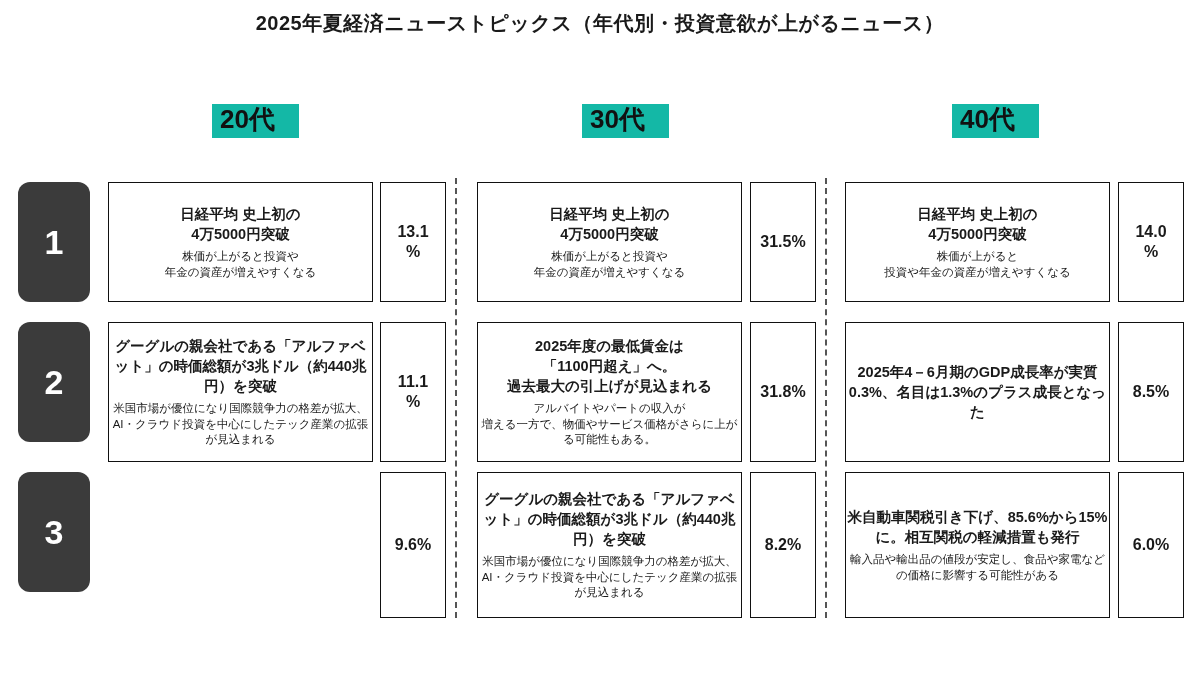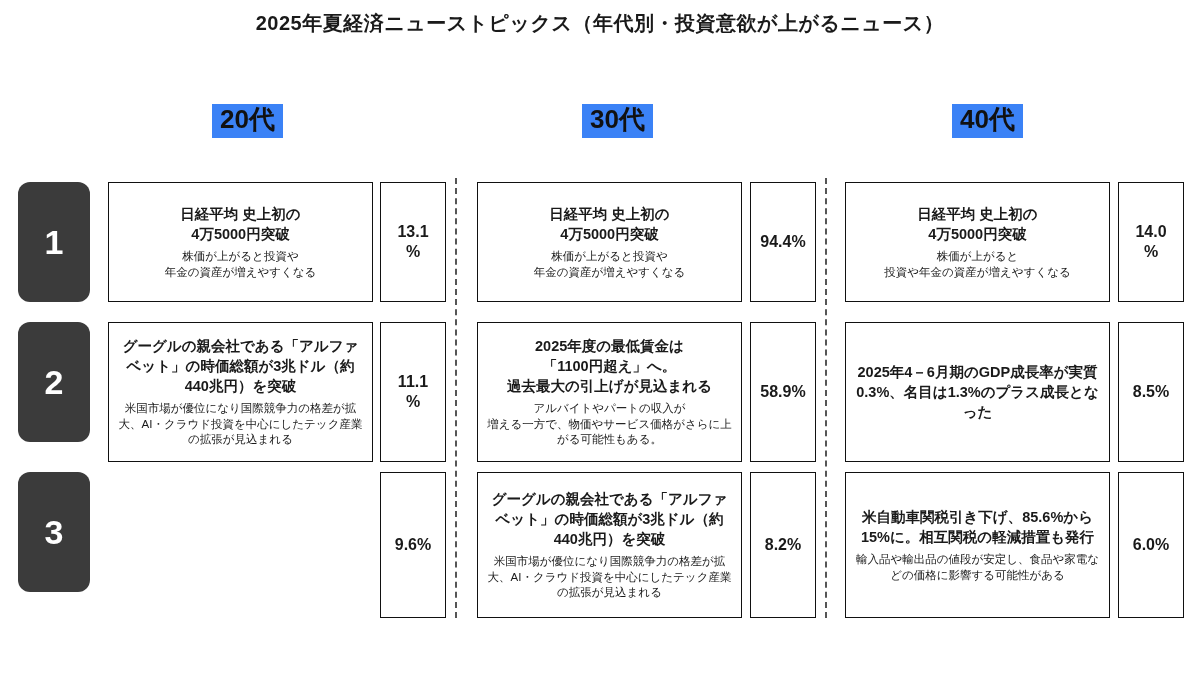--- a/index.html
+++ b/index.html
@@ -30,23 +30,23 @@
     font-weight: bold;
     letter-spacing: 0.5px;
   }
 
   
   .col-head {
     position: absolute;
     top: 104px;
     font-size: 26px;
     font-weight: bold;
-    background: #3b82f6;
+    background: #14b8a6;
     color: #111;
-    padding: 1px 8px 3px 8px;
+    padding: 1px 24px 3px 8px;
     line-height: 1.15;
   }
   .col-head.c0 { left: 212px; }
   .col-head.c1 { left: 582px; }
   .col-head.c2 { left: 952px; }
 
   
   .rank {
     position: absolute;
     left: 18px;
@@ -79,21 +79,21 @@
   .cell {
     position: absolute;
     border: 1.5px solid #111;
     box-sizing: border-box;
     background: #fff;
     display: flex;
     flex-direction: column;
     justify-content: center;
     align-items: center;
     text-align: center;
-    padding: 4px 7px;
+    padding: 4px 1px;
   }
   .cell .headline {
     font-size: 14.5px;
     font-weight: bold;
     line-height: 1.38;
   }
   .cell .desc {
     font-size: 11.5px;
     font-weight: normal;
     line-height: 1.35;
@@ -155,27 +155,27 @@
     <div class="desc">米国市場が優位になり国際競争力の格差が拡大、AI・クラウド投資を中心にしたテック産業の拡張が見込まれる</div>
   </div>
   <div class="pct pA row1">11.1<br>%</div>
 
   <div class="pct pA row2">9.6%</div>
 
   <div class="cell cB row0">
     <div class="headline">日経平均 史上初の<br>4万5000円突破</div>
     <div class="desc">株価が上がると投資や<br>年金の資産が増えやすくなる</div>
   </div>
-  <div class="pct pB row0">94.4%</div>
+  <div class="pct pB row0">31.5%</div>
 
   <div class="cell cB row1">
     <div class="headline">2025年度の最低賃金は<br>「1100円超え」へ。<br>過去最大の引上げが見込まれる</div>
     <div class="desc">アルバイトやパートの収入が<br>増える一方で、物価やサービス価格がさらに上がる可能性もある。</div>
   </div>
-  <div class="pct pB row1">58.9%</div>
+  <div class="pct pB row1">31.8%</div>
 
   <div class="cell cB row2">
     <div class="headline">グーグルの親会社である「アルファベット」の時価総額が3兆ドル（約440兆円）を突破</div>
     <div class="desc">米国市場が優位になり国際競争力の格差が拡大、AI・クラウド投資を中心にしたテック産業の拡張が見込まれる</div>
   </div>
   <div class="pct pB row2">8.2%</div>
 
   <div class="cell cC row0">
     <div class="headline">日経平均 史上初の<br>4万5000円突破</div>
     <div class="desc">株価が上がると<br>投資や年金の資産が増えやすくなる</div>

